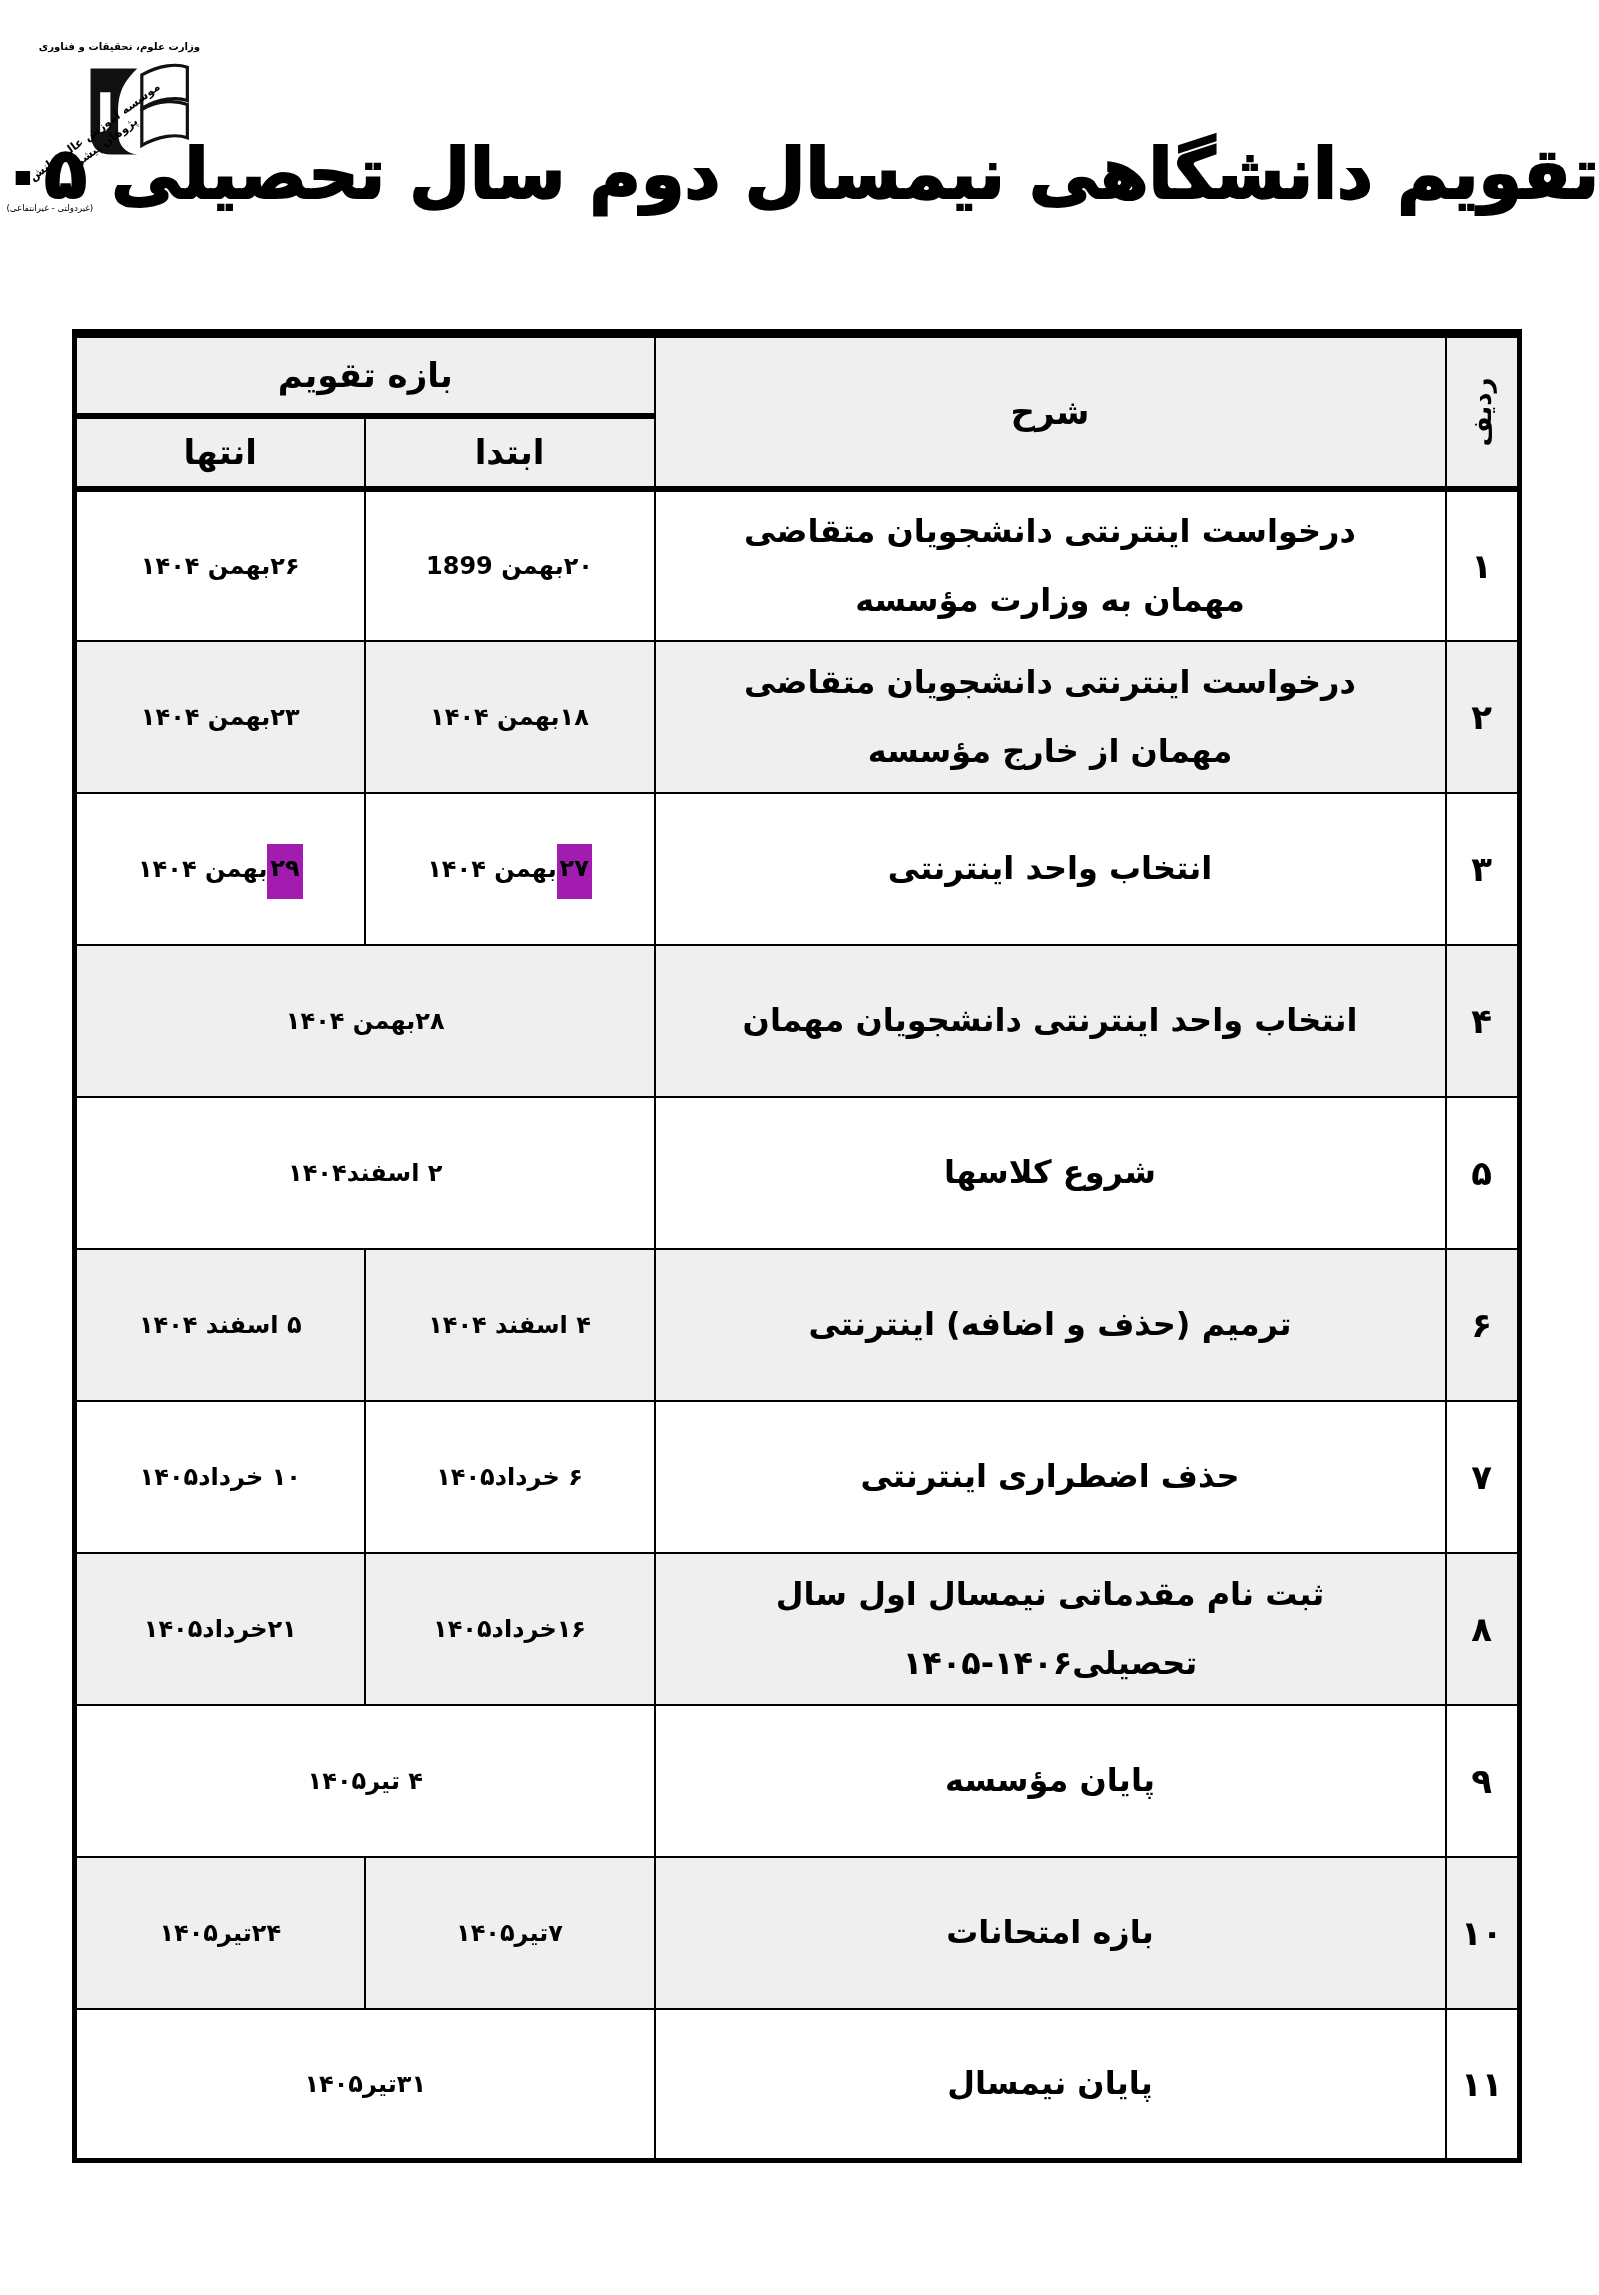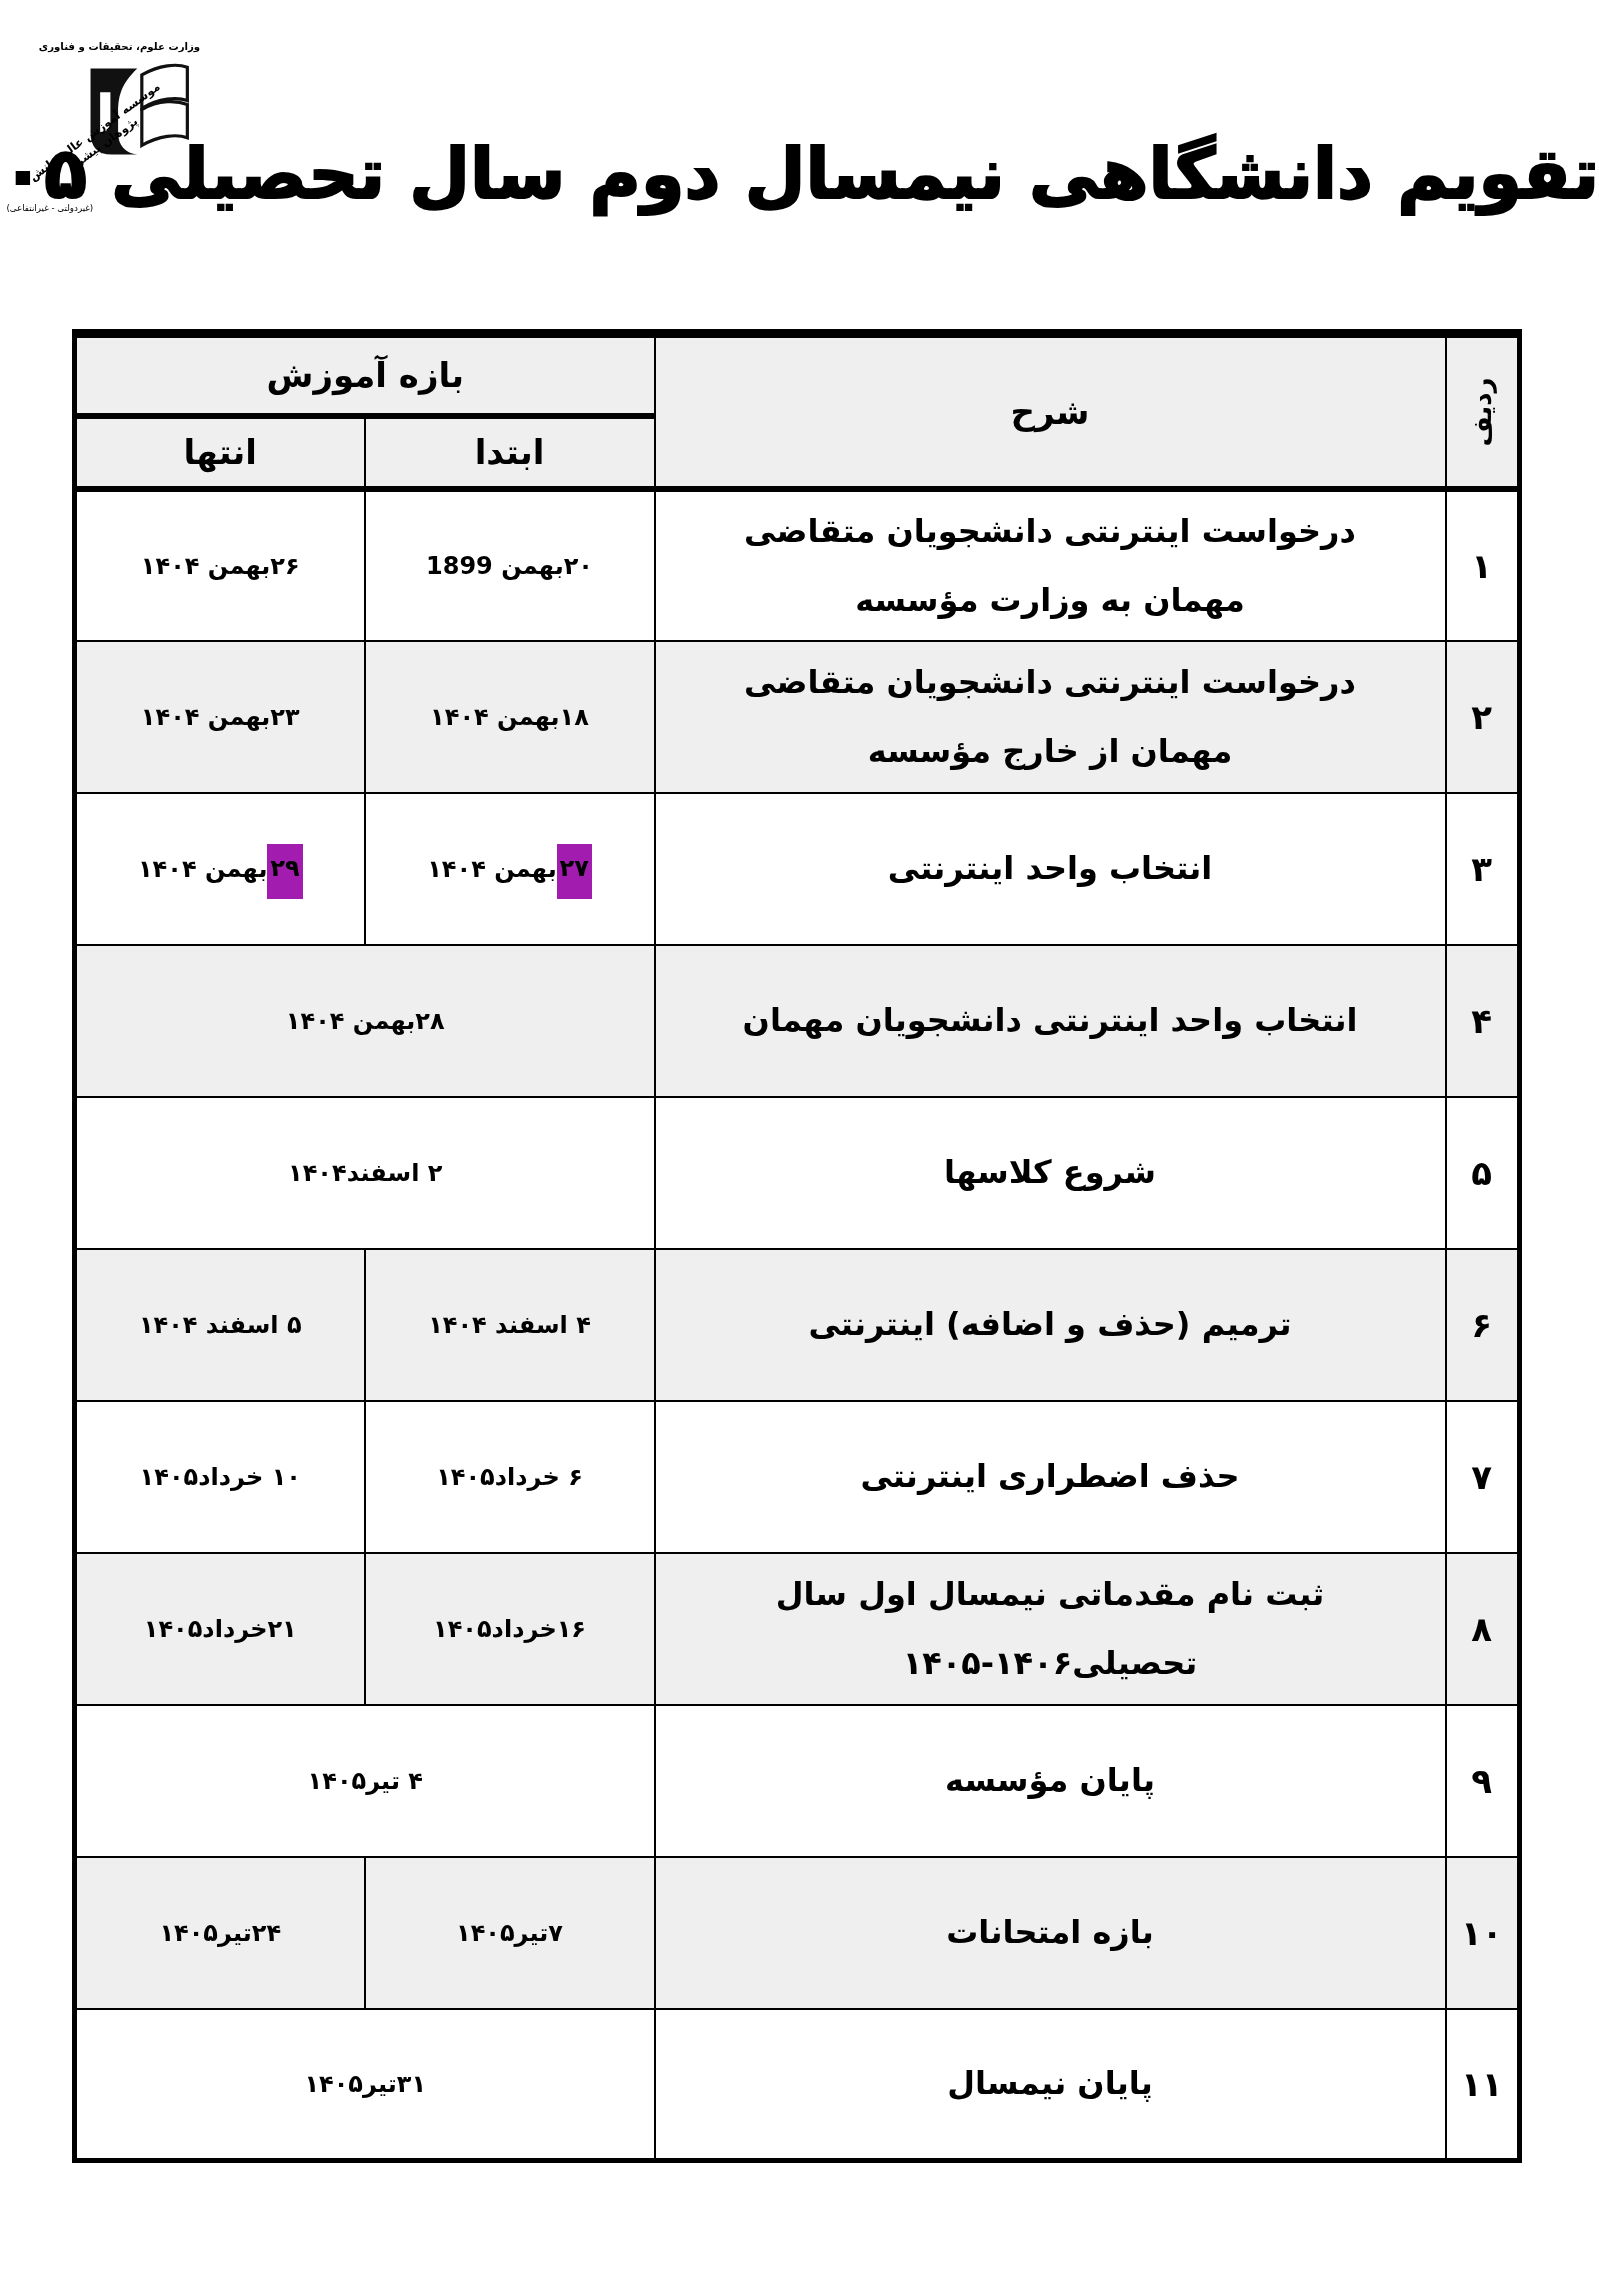--- a/index.html
+++ b/index.html
@@ -96,21 +96,21 @@
         <col class="w-desc">
         <col class="w-start">
         <col class="w-end">
     </colgroup>
     <tbody>
       <tr class="h1">
         <td class="h-no" rowspan="2">
           <div class="vert">ردیف</div>
         </td>
         <td class="h-desc" rowspan="2">شرح</td>
-        <td colspan="2">بازه آموزش</td>
+        <td colspan="2">بازه تقویم</td>
       </tr>
       <tr class="h2">
         <td>ابتدا</td>
         <td>انتها</td>
       </tr>
     </tbody>
     <tbody>
         <tr>
           <td class="no">۱</td>
           <td class="desc">درخواست اینترنتی دانشجویان متقاضی مهمان به وزارت مؤسسه</td>

